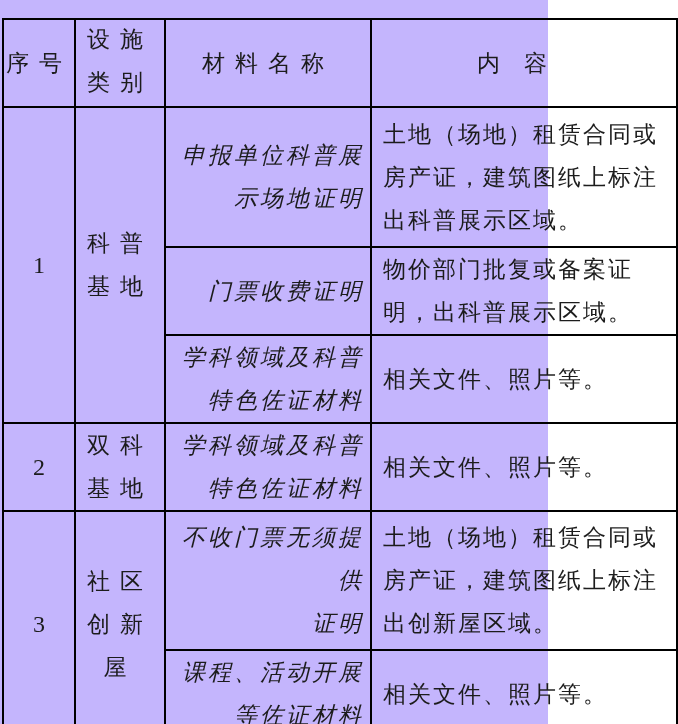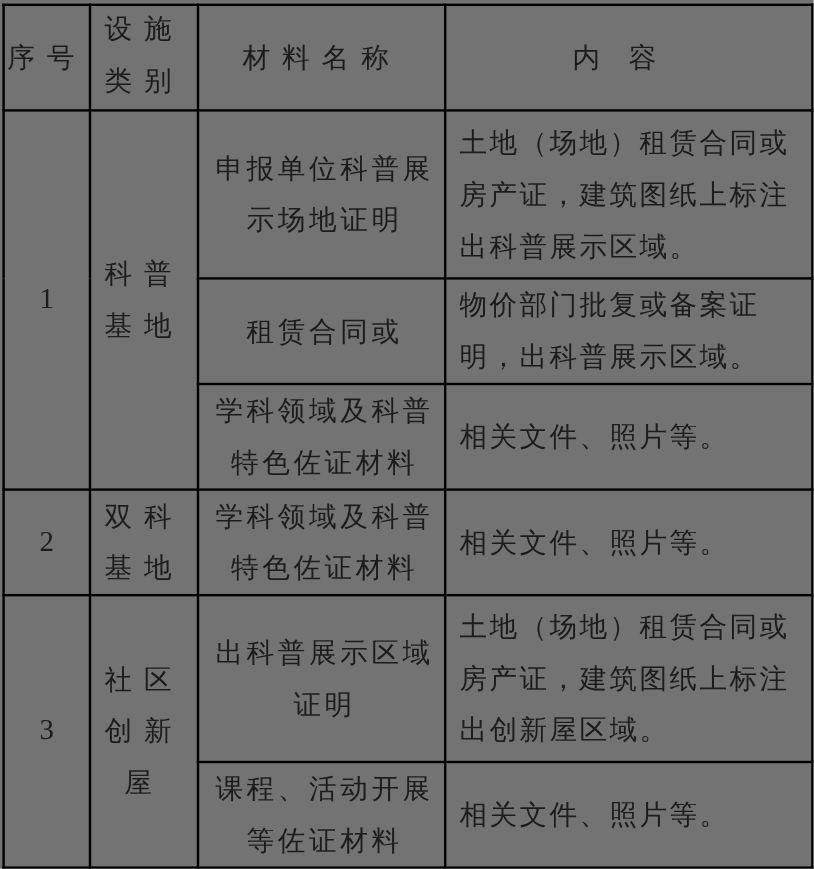--- a/index.html
+++ b/index.html
@@ -8,24 +8,24 @@
     background: #ffffff;
   }
   body {
     width: 678px;
     height: 724px;
     font-family: "Liberation Serif", "DejaVu Serif", serif;
     overflow: hidden;
   }
   .page {
     box-sizing: border-box;
-    width: 678px;
+    width: 548px;
     height: 724px;
-    padding: 3px 2px;
-    background: #737373;
+    padding: 18px 2px;
+    background: #c4b5fd;
   }
   table.doc-table {
     border-collapse: collapse;
     table-layout: fixed;
     width: 674px;
   }
   .doc-table th,
   .doc-table td {
     border: 2px solid #000000;
     color: #1c1c1c;
@@ -46,23 +46,24 @@
     text-align: center;
     font-size: 24px;
     letter-spacing: 0;
   }
   td.category {
     text-align: center;
     letter-spacing: 10px;
     border-radius: 15px;
   }
   td.material {
-    text-align: center;
+    text-align: right;
     padding: 0 6px 0 11px;
     letter-spacing: 3px;
+    font-style: italic;
   }
   td.content {
     text-align: left;
     padding: 0 4px 0 11px;
     letter-spacing: 2px;
   }
 </style>
 </head>
 <body>
 
@@ -88,21 +89,21 @@
           <td rowspan="3" class="serial">1</td>
           <td rowspan="3" class="category">科普
 基地</td>
           <td class="material">申报单位科普展
 示场地证明</td>
           <td class="content">土地（场地）租赁合同或
 房产证，建筑图纸上标注
 出科普展示区域。</td>
         </tr>
         <tr style="height: 86px;">
-          <td class="material">租赁合同或</td>
+          <td class="material">门票收费证明</td>
           <td class="content">物价部门批复或备案证
 明，出科普展示区域。</td>
         </tr>
         <tr style="height: 88px;">
           <td class="material">学科领域及科普
 特色佐证材料</td>
           <td class="content">相关文件、照片等。</td>
         </tr>
         <tr style="height: 85px;">
           <td rowspan="1" class="serial">2</td>
@@ -110,21 +111,21 @@
 基地</td>
           <td class="material">学科领域及科普
 特色佐证材料</td>
           <td class="content">相关文件、照片等。</td>
         </tr>
         <tr style="height: 139px;">
           <td rowspan="2" class="serial">3</td>
           <td rowspan="2" class="category">社区
 创新
 屋</td>
-          <td class="material">出科普展示区域
+          <td class="material">不收门票无须提供
 证明</td>
           <td class="content">土地（场地）租赁合同或
 房产证，建筑图纸上标注
 出创新屋区域。</td>
         </tr>
         <tr style="height: 87px; margin-top: 24px;">
           <td class="material">课程、活动开展
 等佐证材料</td>
           <td class="content">相关文件、照片等。</td>
         </tr>

